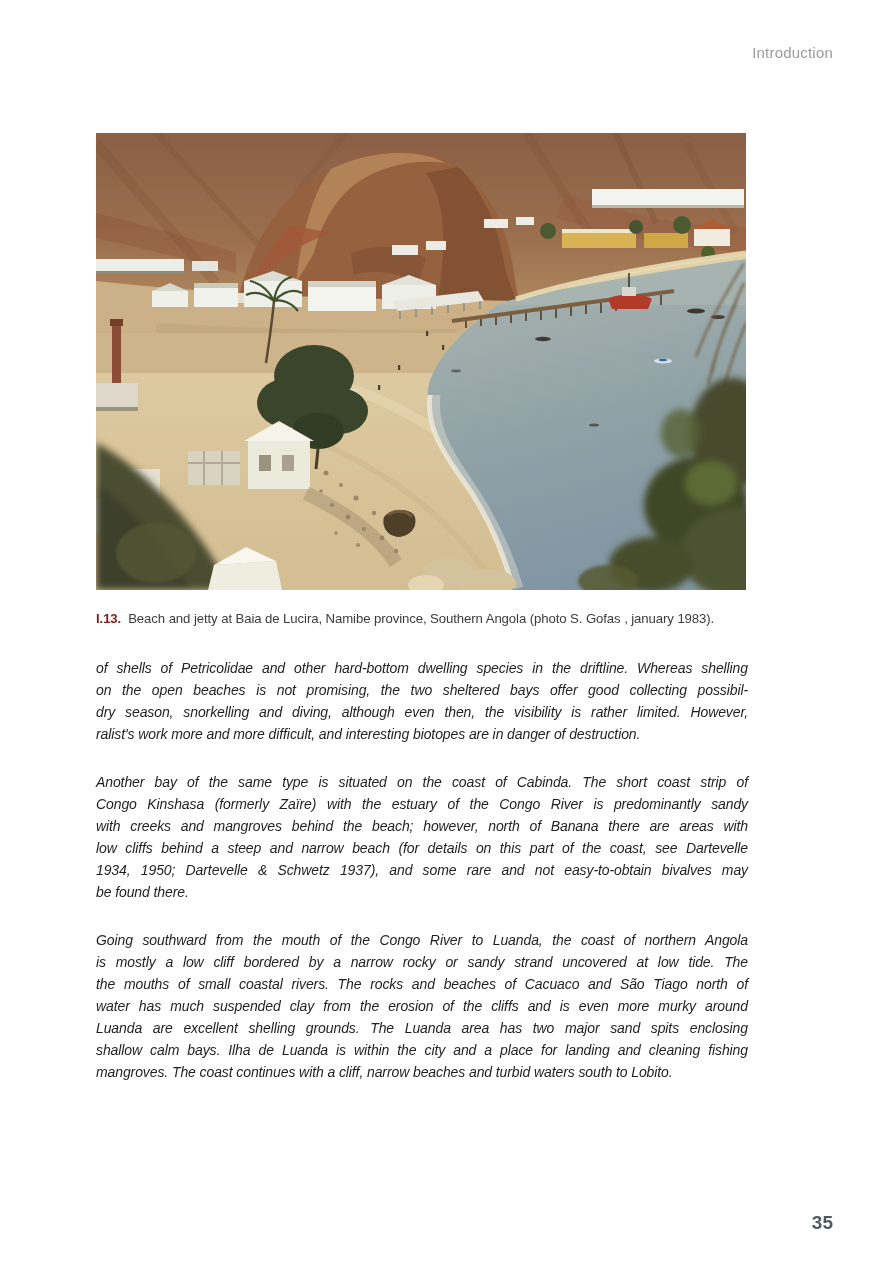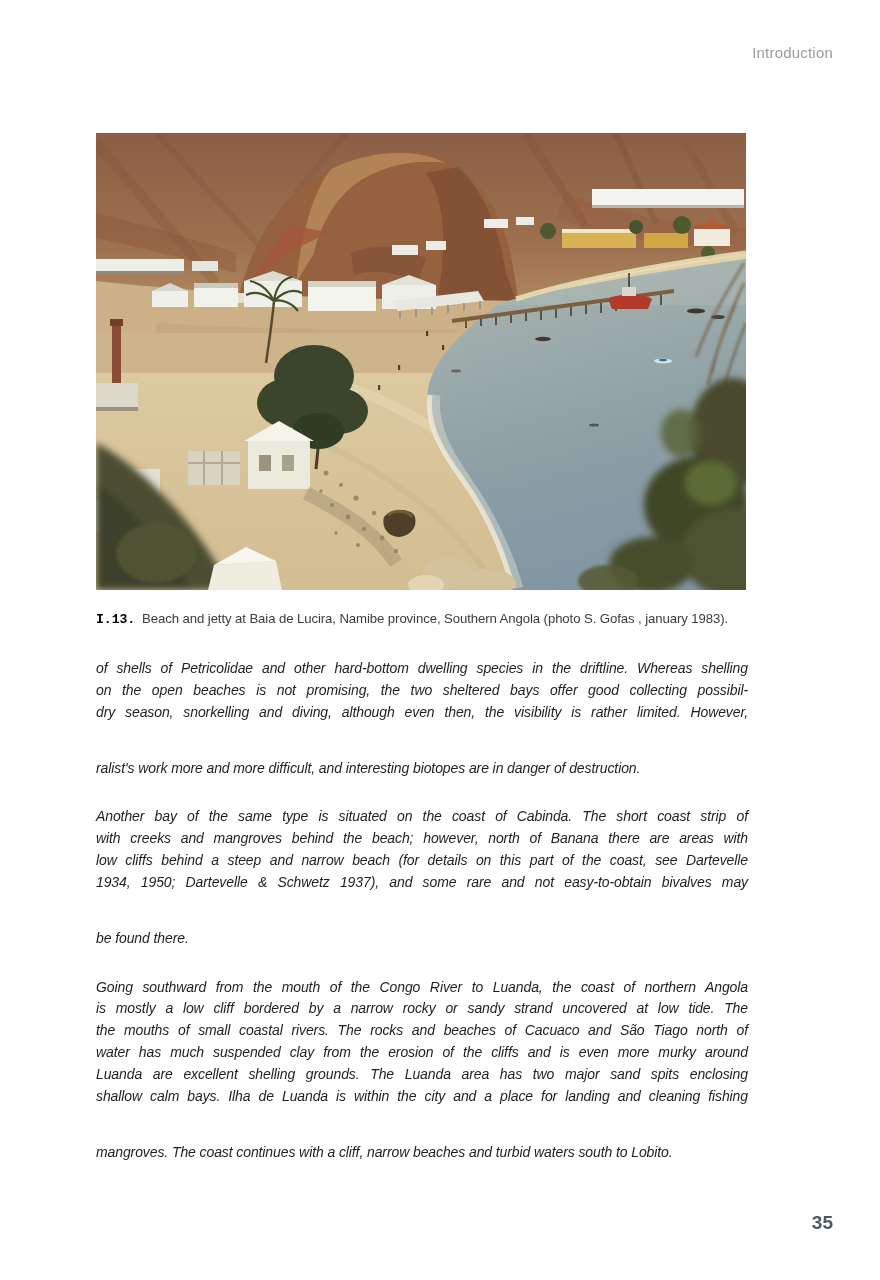--- a/index.html
+++ b/index.html
@@ -12,28 +12,28 @@
     font-size:15px; color:#9b9b9b; letter-spacing:0.2px;
   }
   .photo-figure {
     position:absolute; left:96px; top:133px; width:650px; height:457px;
   }
   .photo-figure svg { display:block; width:650px; height:457px; }
   .caption {
     position:absolute; left:96px; top:611px; width:652px;
     font-size:13.2px; color:#3c3c3c; letter-spacing:-0.1px;
   }
-  .caption .cap-label { font-weight:bold; color:#000000; margin-right:7px;font-family:Liberation Mono, monospace; }
+  .caption .cap-label { font-weight:bold; color:#7f1d1d; margin-right:7px; }
   .body-text {
     position:absolute; left:96px; top:658px; width:652px;
     font-size:14px; line-height:21.85px; color:#1f1f1f; letter-spacing:-0.1px;
   }
   .para { margin:0 0 27px 0; }
   .ln { text-align:justify; text-align-last:justify; white-space:normal;font-style:italic; }
-  .ln.last { text-align-last:left;margin-top:34px; }
+  .ln.last { text-align-last:left; }
   .page-number {
     position:absolute; right:35px; top:1212px;
     font-size:19px; font-weight:bold; color:#4d5a61;margin-left:20px;
   }
 </style>
 </head>
 <body>
 
 <div class="page">
 
@@ -258,20 +258,21 @@
 
   <div class="body-text">
     <div class="para">
       <div class="ln">of shells of Petricolidae and other hard-bottom dwelling species in the driftline. Whereas shelling</div>
       <div class="ln">on the open beaches is not promising, the two sheltered bays offer good collecting possibil-</div>
       <div class="ln">dry season, snorkelling and diving, although even then, the visibility is rather limited. However,</div>
       <div class="ln last">ralist's work more and more difficult, and interesting biotopes are in danger of destruction.</div>
     </div>
     <div class="para">
       <div class="ln">Another bay of the same type is situated on the coast of Cabinda. The short coast strip of</div>
+      <div class="ln">Congo Kinshasa (formerly Zaïre) with the estuary of the Congo River is predominantly sandy</div>
       <div class="ln">with creeks and mangroves behind the beach; however, north of Banana there are areas with</div>
       <div class="ln">low cliffs behind a steep and narrow beach (for details on this part of the coast, see Dartevelle</div>
       <div class="ln">1934, 1950; Dartevelle &amp; Schwetz 1937), and some rare and not easy-to-obtain bivalves may</div>
       <div class="ln last">be found there.</div>
     </div>
     <div class="para">
       <div class="ln">Going southward from the mouth of the Congo River to Luanda, the coast of northern Angola</div>
       <div class="ln">is mostly a low cliff bordered by a narrow rocky or sandy strand uncovered at low tide. The</div>
       <div class="ln">the mouths of small coastal rivers. The rocks and beaches of Cacuaco and São Tiago north of</div>
       <div class="ln">water has much suspended clay from the erosion of the cliffs and is even more murky around</div>

